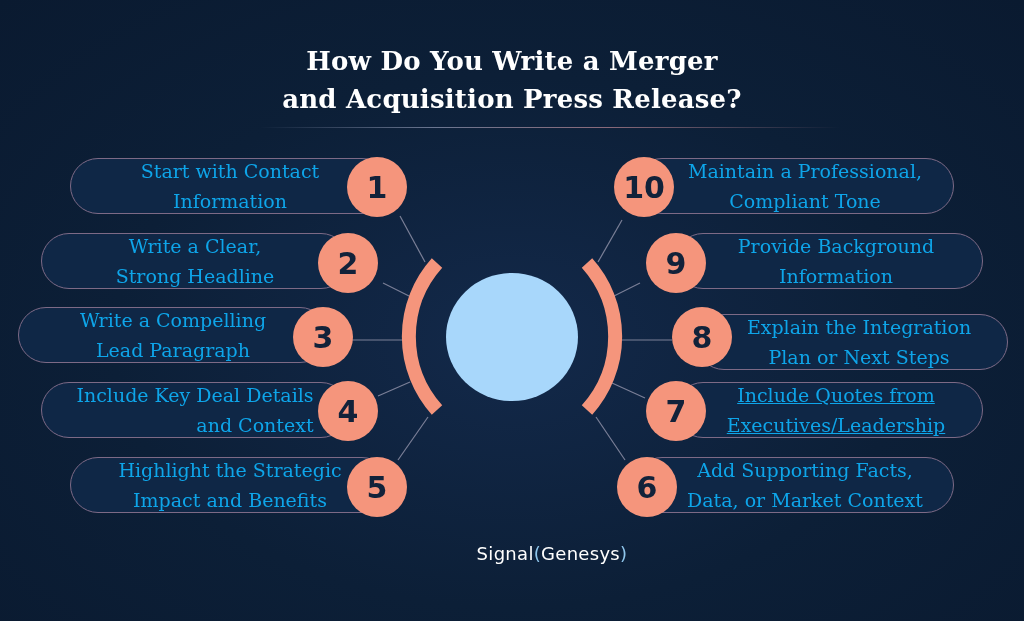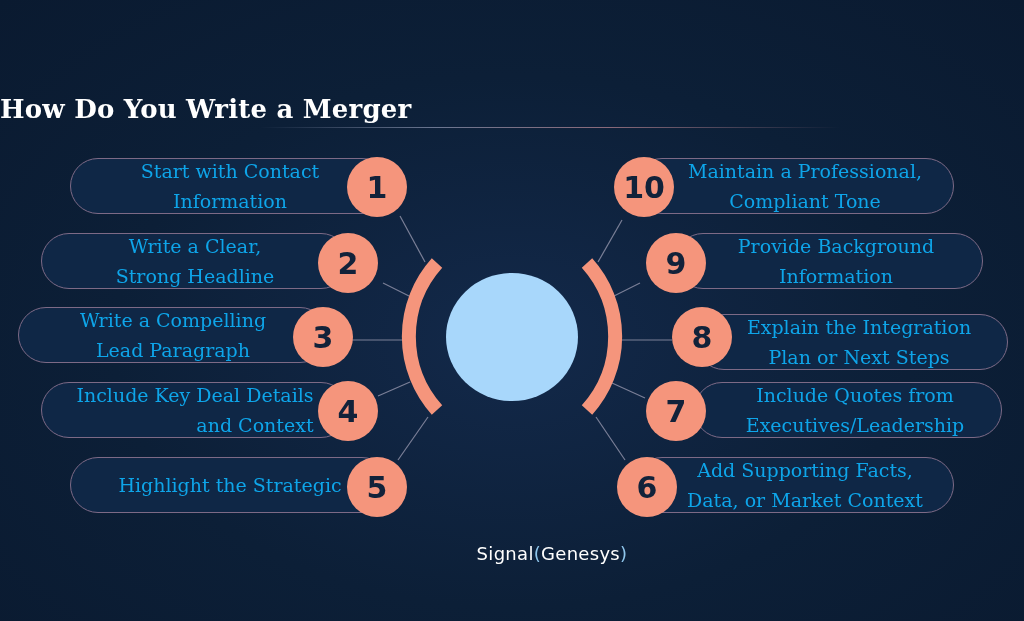--- a/index.html
+++ b/index.html
@@ -1,33 +1,34 @@
 <!DOCTYPE html>
 <html><head>
 <meta charset="utf-8">
 <style>
   html, body { margin:0; padding:0; }
   body { width:1024px; height:621px; overflow:hidden; background:#0d2038; position:relative; font-family:"DejaVu Serif", serif; }
   .bg { position:absolute; inset:0; background:radial-gradient(ellipse at 50% 55%, #13294a 0%, #0c1f37 55%, #0a1a30 100%); }
-  .title { position:absolute; left:0; width:1024px; top:42px; color:#ffffff; font-family:"DejaVu Serif", serif; font-weight:bold; font-size:26px; line-height:38px; letter-spacing:0.2px;margin-top:48px; }
+  .title { position:absolute; left:0; width:1024px; top:42px; text-align:center; color:#ffffff; font-family:"DejaVu Serif", serif; font-weight:bold; font-size:26px; line-height:38px; letter-spacing:0.2px; }
   .title-rule { position:absolute; left:260px; width:580px; top:127px; height:1px; background:linear-gradient(90deg, rgba(120,140,170,0) 0%, #6a7690 30%, #8a6a7a 60%, rgba(120,140,170,0) 100%); }
   svg.lines { position:absolute; left:0; top:0; }
   .pill { position:absolute; height:56px; border:1.5px solid #7d6a86; border-radius:30px; background:#0f2746; box-sizing:border-box; display:flex; align-items:center; justify-content:center; text-align:center; color:#0ea5e9; font-family:"DejaVu Serif", serif; font-size:19px; line-height:30px; }
   .num { position:absolute; width:60px; height:60px; border-radius:50%; background:#f5957c; color:#12223a; font-family:"DejaVu Sans", sans-serif; font-weight:bold; font-size:30px; display:flex; align-items:center; justify-content:center; }
   .center-circle { position:absolute; left:446px; top:273px; width:132px; height:128px; border-radius:50%; background:#a8d7fb; }
   .logo { position:absolute; left:0; width:1024px; top:543px; text-align:center; font-family:"DejaVu Sans", sans-serif; font-size:18px; color:#ffffff; letter-spacing:0.3px;margin-left:40px; }
   .logo .paren { color:#8fc6ec; }
 </style>
 </head>
 <body>
 
 <div class="bg"></div>
 
 <div class="title">
   <div>How Do You Write a Merger</div>
+  <div>and Acquisition Press Release?</div>
 </div>
 <div class="title-rule"></div>
 
 <svg class="lines" width="1024" height="621">
   <g stroke="#8d8fa6" stroke-width="1.2" fill="none" opacity="0.85">
     <line x1="400" y1="216" x2="425" y2="262"></line>
     <line x1="383" y1="283" x2="413" y2="298"></line>
     <line x1="352" y1="340" x2="406" y2="340"></line>
     <line x1="378" y1="396" x2="410" y2="382"></line>
     <line x1="398" y1="460" x2="428" y2="417"></line>
@@ -71,20 +72,21 @@
   <div>
       <div>Include Key Deal Details</div>
       <div>and Context</div>
     </div>
 </div>
 <div class="num" style="left:318px; top:381px;">4</div>
 
 <div class="pill" style="left:70px; top:457px; width:320px;">
   <div>
       <div>Highlight the Strategic</div>
+      <div>Impact and Benefits</div>
     </div>
 </div>
 <div class="num" style="left:347px; top:457px;">5</div>
 
 <div class="pill" style="left:634px; top:158px; width:320px; padding-left:22px;">
   <div>
       <div>Maintain a Professional,</div>
       <div>Compliant Tone</div>
     </div>
 </div>
@@ -99,21 +101,21 @@
 <div class="num" style="left:646px; top:233px;">9</div>
 
 <div class="pill" style="left:696px; top:307px; width:312px; padding-left:14px;margin-top:7px;">
   <div>
       <div>Explain the Integration</div>
       <div>Plan or Next Steps</div>
     </div>
 </div>
 <div class="num" style="left:672px; top:307px;">8</div>
 
-<div class="pill" style="left:694px; top:382px; width:308px; padding-left:14px;">
+<div class="pill" style="left:675px; top:382px; width:308px; padding-left:14px;text-decoration:underline;">
   <div>
       <div>Include Quotes from</div>
       <div>Executives/Leadership</div>
     </div>
 </div>
 <div class="num" style="left:646px; top:381px;">7</div>
 
 <div class="pill" style="left:634px; top:457px; width:320px; padding-left:22px;">
   <div>
       <div>Add Supporting Facts,</div>

